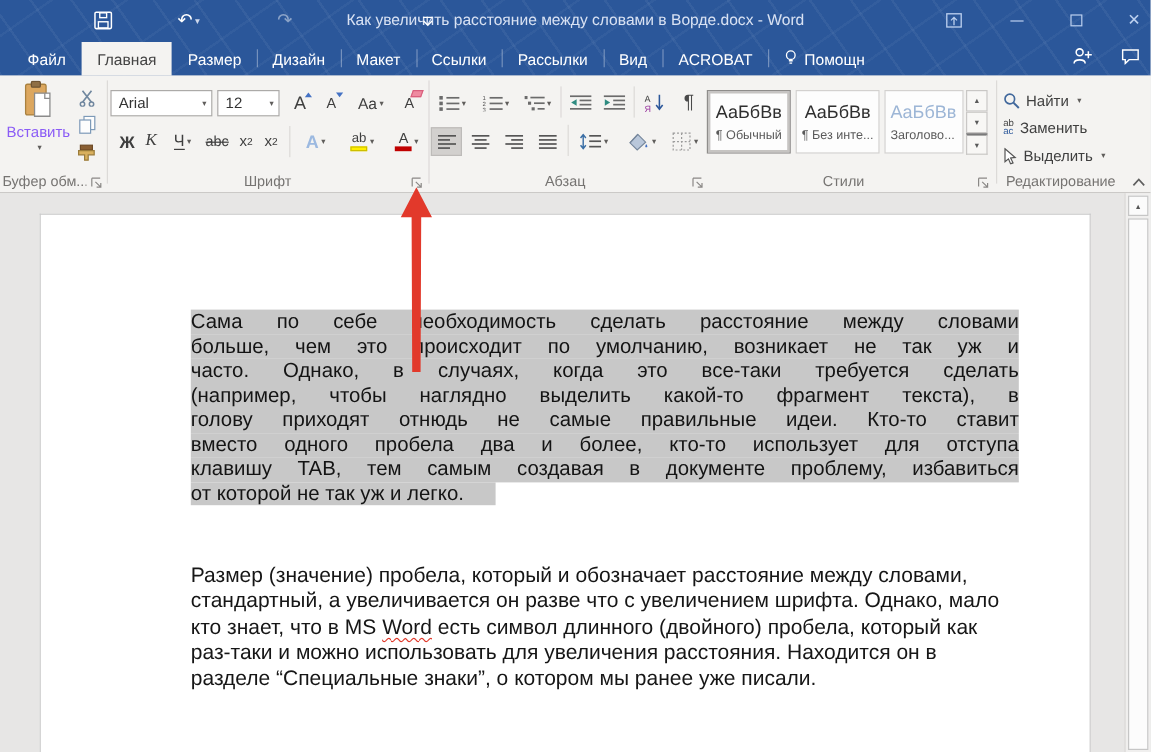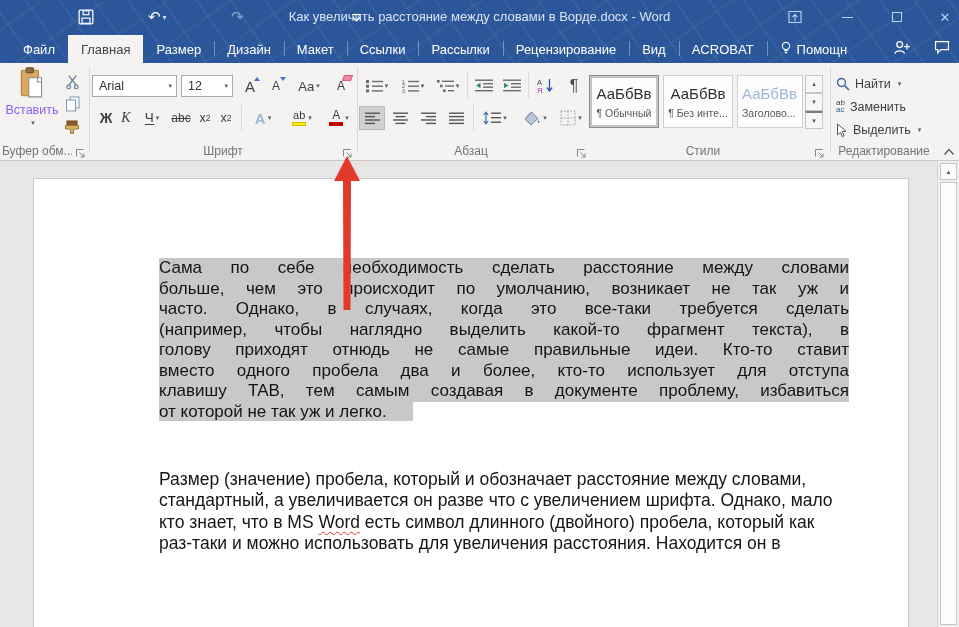--- a/index.html
+++ b/index.html
@@ -140,21 +140,20 @@
     </div>
 
     <div class="tabrow">
       <span class="tab" style="margin-left:10px">Файл</span>
       <span class="tab active">Главная</span>
       <span class="tab">Размер</span>
       <span class="tab seph">Дизайн</span>
       <span class="tab seph">Макет</span>
       <span class="tab seph">Ссылки</span>
       <span class="tab seph">Рассылки</span>
-      <span class="tab seph">Рецензирование</span>
       <span class="tab seph">Вид</span>
       <span class="tab seph">ACROBAT</span>
       <span class="tab seph">
         <span class="bulb">
           <svg width="12" height="14" viewBox="0 0 12 14">
             <circle cx="6" cy="5" r="3.6" fill="none" stroke="#fff" stroke-width="1.1"></circle>
             <path d="M4.4 9.6 h3.2 M4.9 11.6 h2.2" stroke="#fff" stroke-width="1.1" fill="none"></path>
           </svg>
         </span>
         <span>Помощн</span>
@@ -478,20 +477,21 @@
         <div class="jl">вместо одного пробела два и более, кто-то использует для отступа</div>
         <div class="jl">клавишу TAB, тем самым создавая в документе проблему, избавиться</div>
         <div class="lastl"><span class="selbg">от которой не так уж и легко.</span></div>
       </div>
 
       <div class="para2">
         <div class="p2l">Размер (значение) пробела, который и обозначает расстояние между словами,</div>
         <div class="p2l">стандартный, а увеличивается он разве что с увеличением шрифта. Однако, мало</div>
         <div class="p2l"><span>кто знает, что в MS </span><span class="misspelled">Word</span><span> есть символ длинного (двойного) пробела, который как</span></div>
         <div class="p2l">раз-таки и можно использовать для увеличения расстояния. Находится он в</div>
+        <div class="p2l">разделе “Специальные знаки”, о котором мы ранее уже писали.</div>
       </div>
     </div>
 
     <div class="scrollbar">
       <span class="sb-up">▴</span>
       <span class="sb-thumb"></span>
     </div>
   </div>
 
   <svg class="red-arrow" viewBox="0 0 28 154">

